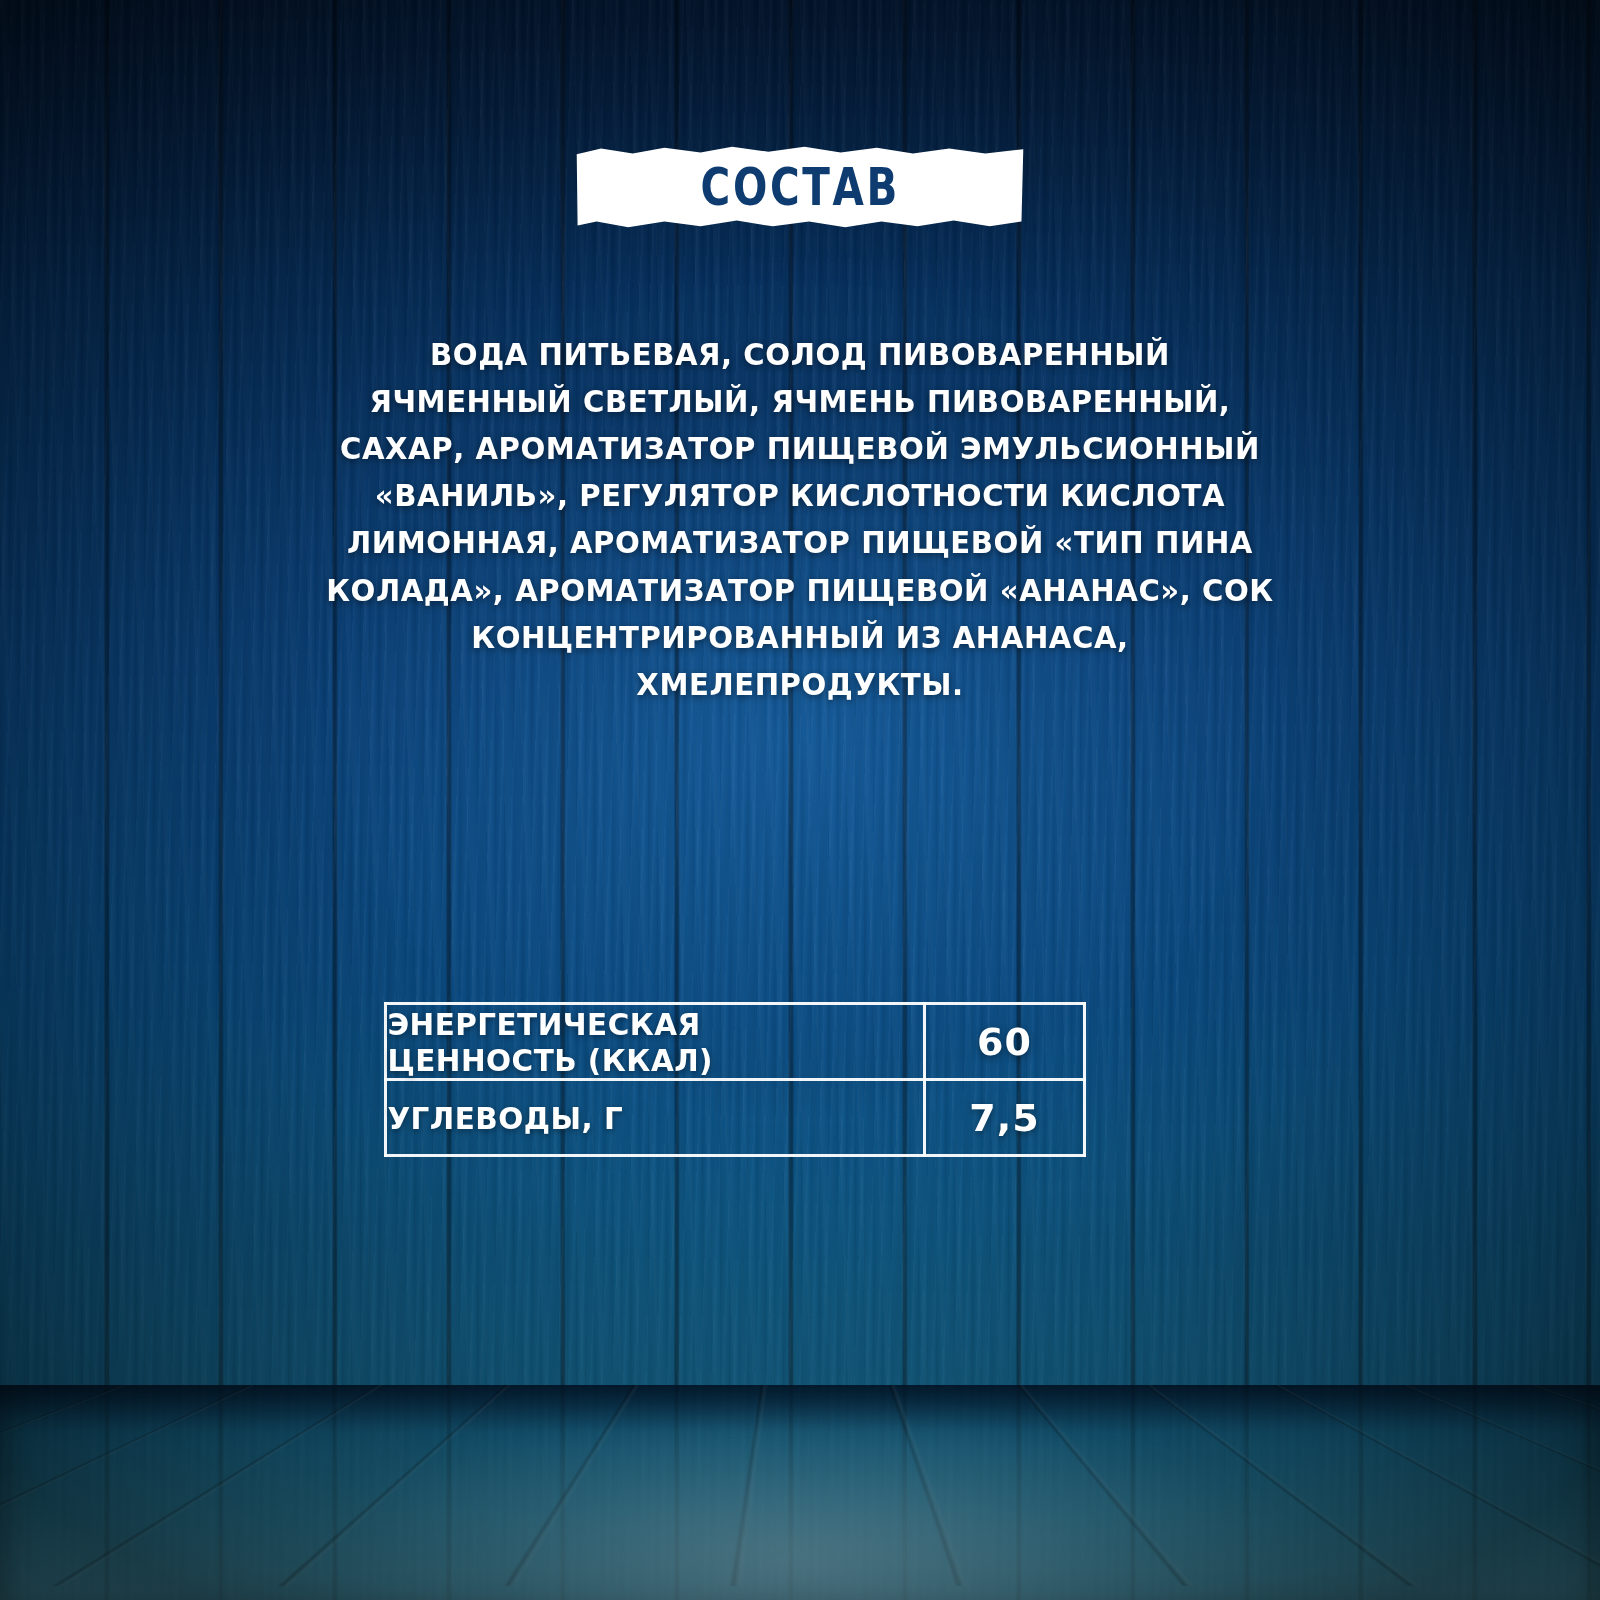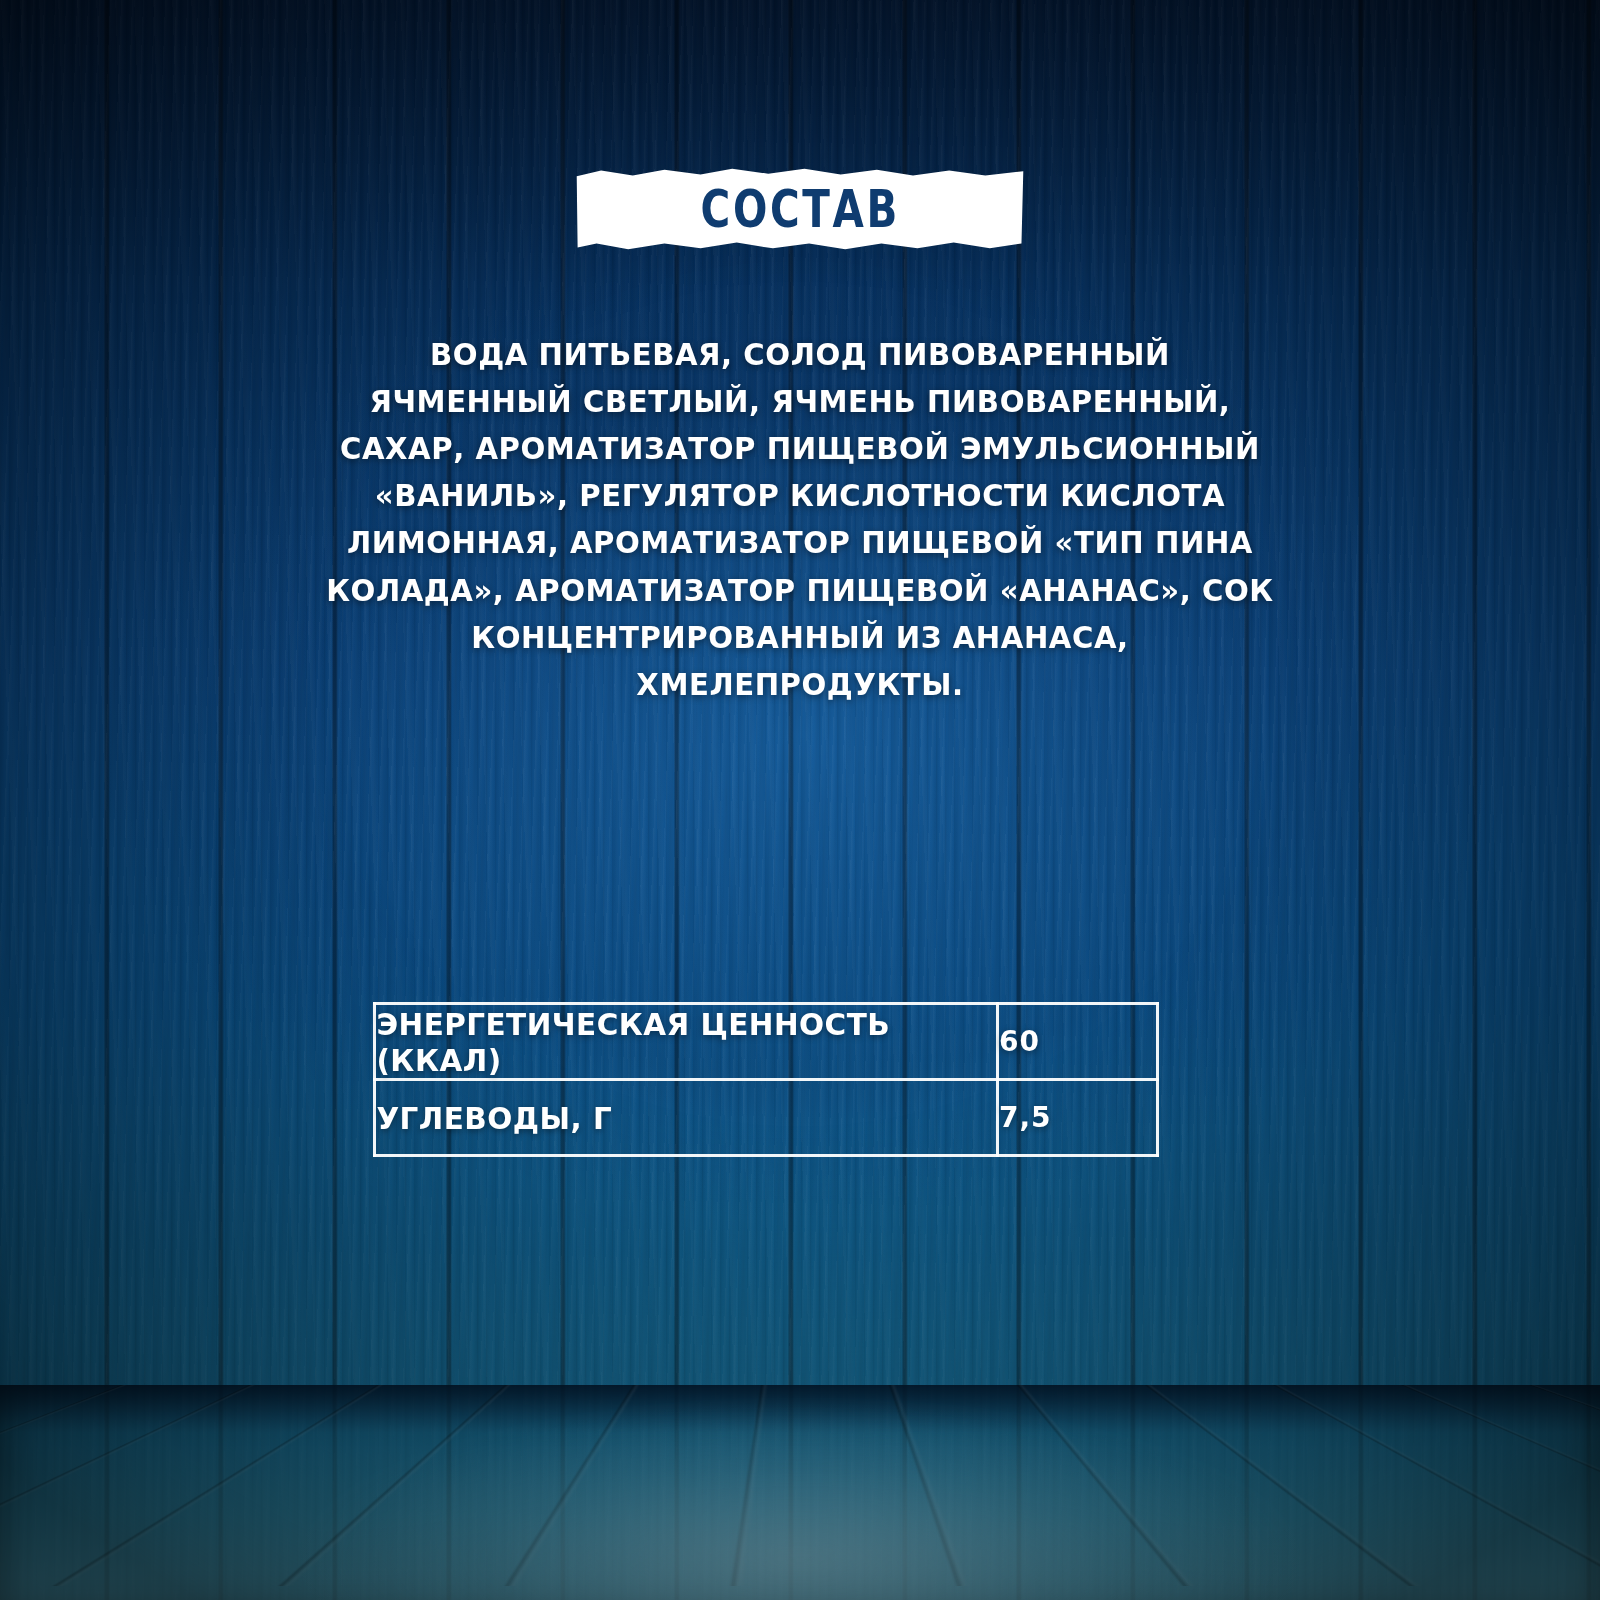--- a/index.html
+++ b/index.html
@@ -94,21 +94,21 @@
   
   .content {
     position: absolute;
     inset: 0;
   }
 
   
   .title-banner {
     position: absolute;
     left: 50%;
-    top: 168px;
+    top: 146px;
     transform: translateX(-50%);
     width: 452px;
     height: 82px;
     background: #ffffff;
     display: flex;
     align-items: center;
     justify-content: center;
     clip-path: polygon(
       0.6% 10%, 6% 3%, 13% 9%, 20% 2%, 28% 8%, 35% 1%, 43% 7%, 51% 1%,
       59% 8%, 67% 2%, 75% 9%, 83% 3%, 91% 9%, 99.4% 4%,
@@ -143,23 +143,23 @@
     line-height: 1.52;
     letter-spacing: 0.6px;
     text-transform: uppercase;
     text-shadow: 0 2px 8px rgba(0,0,0,0.45);
     transform: translateX(-50%) scaleX(0.94);
   }
 
   
   .nutrition-table {
     position: absolute;
-    left: 373px;
+    left: 384px;
     top: 1002px;
-    width: 786px;
+    width: 702px;
     border-collapse: collapse;
     color: #ffffff;
     font-family: "DejaVu Sans", "Liberation Sans", sans-serif;
     font-weight: bold;
     text-transform: uppercase;
   }
   .nutrition-table td {
     border: 3px solid rgba(255,255,255,0.95);
     padding: 0;
     height: 76px;
@@ -169,21 +169,22 @@
   .cell-label {
     padding-left: 22px;
     font-size: 31px;
     letter-spacing: 0.5px;
     text-shadow: 0 2px 7px rgba(0,0,0,0.4);
     transform: scaleX(0.95);
     transform-origin: left center;
   }
   .cell-value {
     width: 160px;
-    font-size: 28px;
+    text-align: center;
+    font-size: 38px;
     letter-spacing: 1px;
     text-shadow: 0 2px 7px rgba(0,0,0,0.4);
   }
   .label-inner, .value-inner {
     display: block;
   }
   
   .nutrition-table tr:nth-child(odd) td { border-top-width: 3px; }
   .nutrition-table tr:nth-child(even) td { border-bottom-width: 3px; }
 </style>

